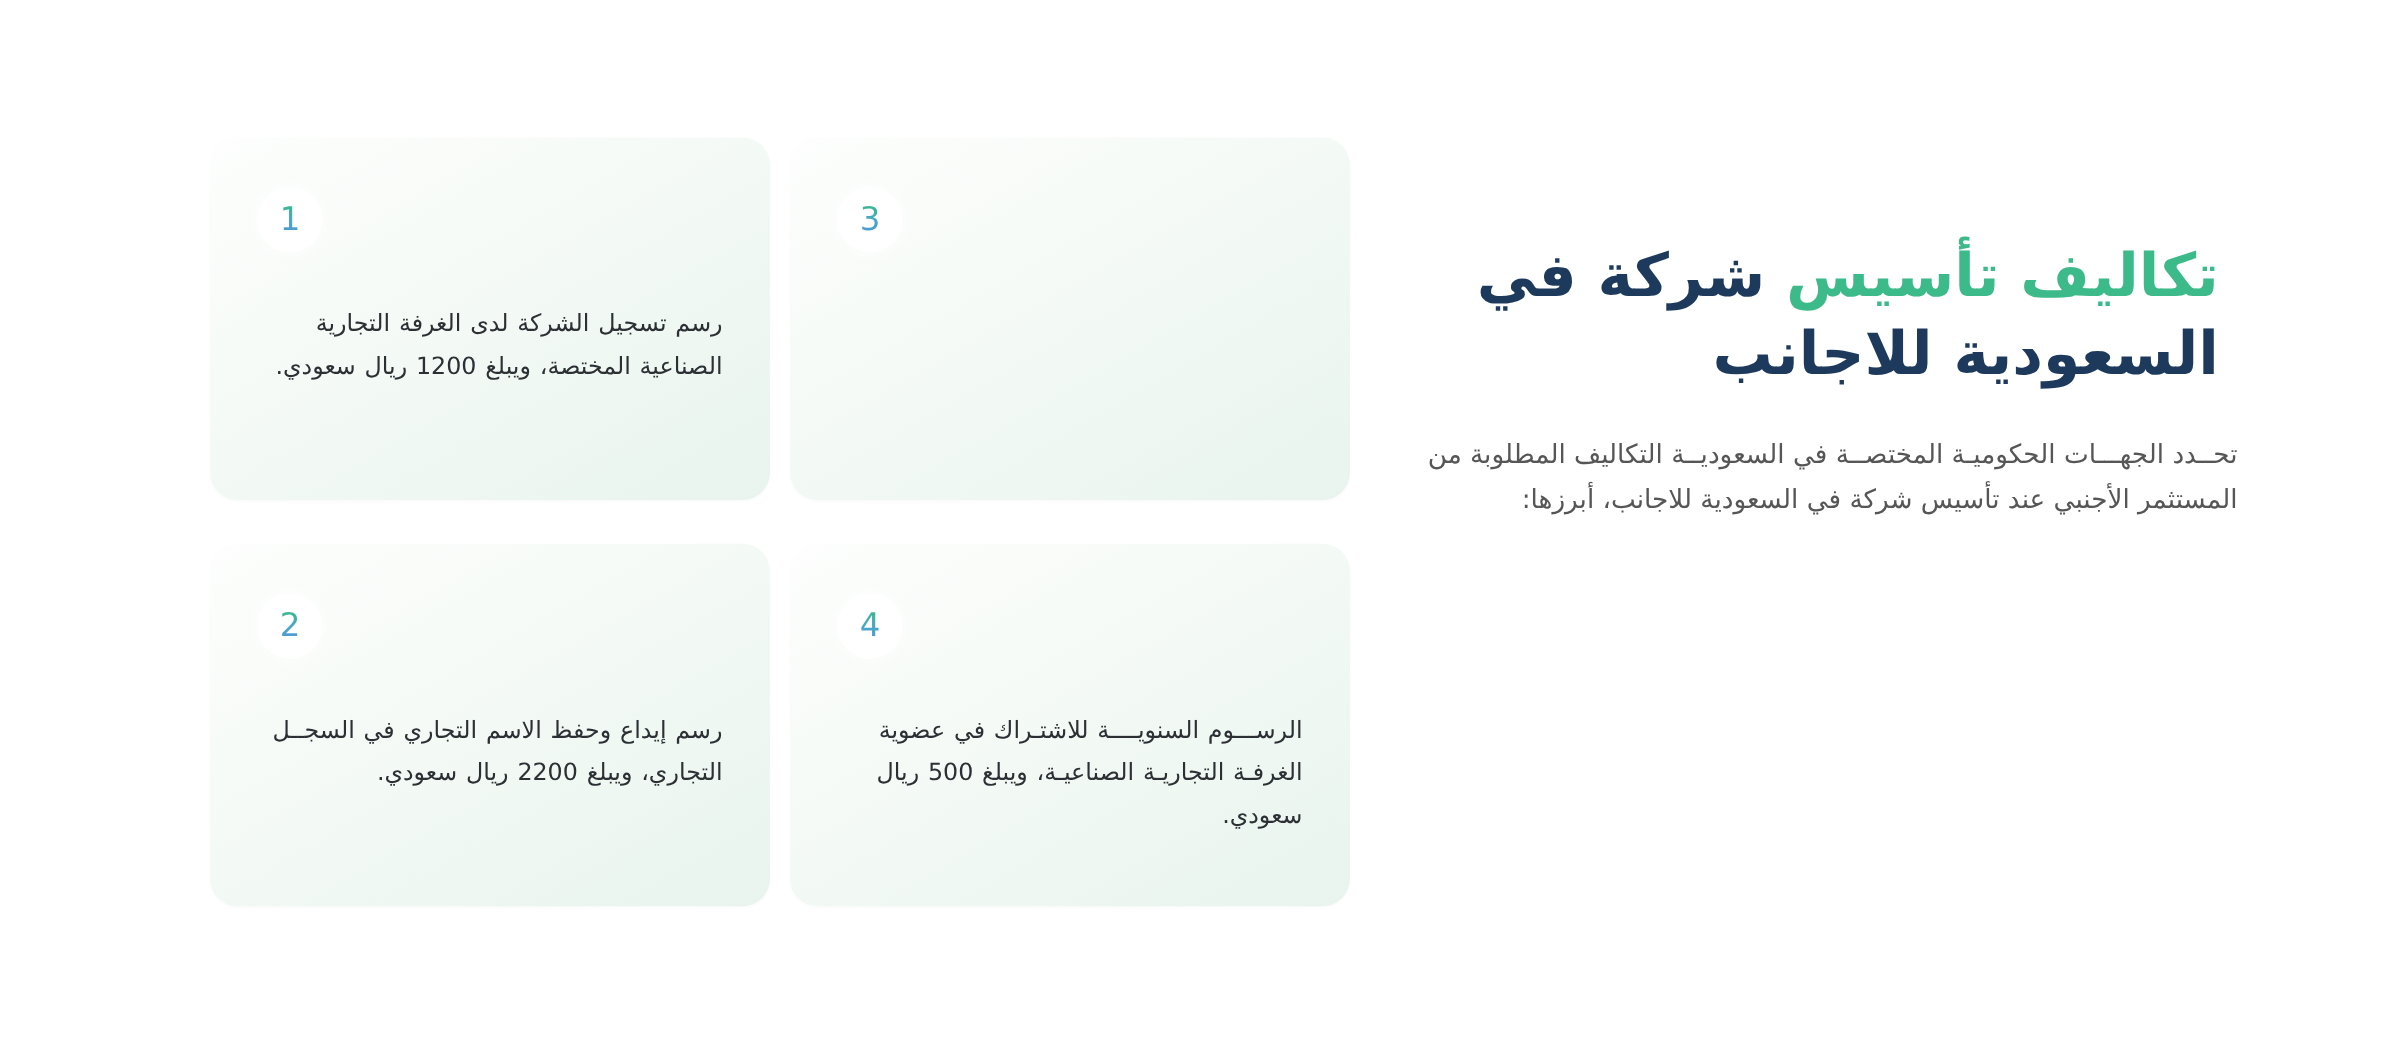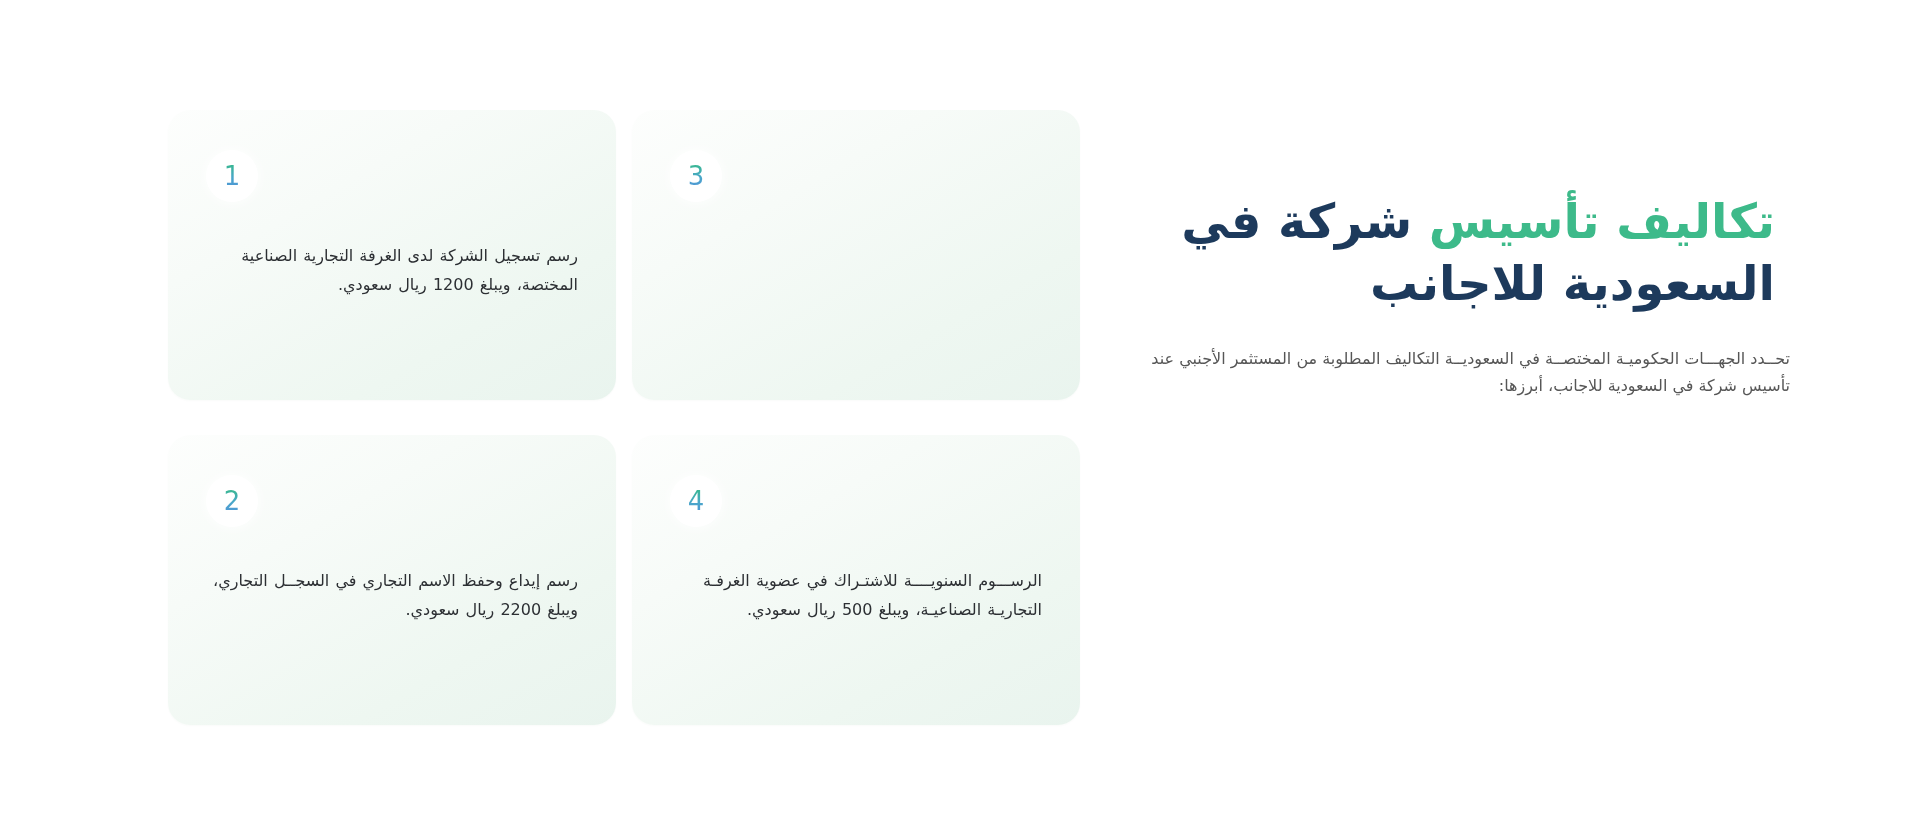--- a/index.html
+++ b/index.html
@@ -35,21 +35,21 @@
     line-height:1.30;
     font-weight:bold;
     color:#1d3a5c;
     letter-spacing:0px;
     margin:0 15px 30px 0;
     white-space:normal;
   }
   .headline .accent { color:#3dba8a; }
 
   .lede {
-    font-size:16px;
+    font-size:21px;
     line-height:1.72;
     color:#565656;
     font-weight:400;
   }
 
   
   .cards {
     position:absolute;
     top:110px;
     left:168px;
@@ -101,21 +101,21 @@
     font-weight:400;
     line-height:1;
     background:linear-gradient(180deg, #36b98a 0%, #4aa7c9 55%, #4f93d8 100%);
     -webkit-background-clip:text;
     background-clip:text;
     color:transparent;
     -webkit-text-fill-color:transparent;
   }
 
   .card-body {
-    font-size:16px;
+    font-size:19px;
     line-height:1.80;
     color:#2c2f33;
     font-weight:400;
     text-align:right;
     word-spacing:1px;
   }
 </style>
 </head>
 <body>
 

